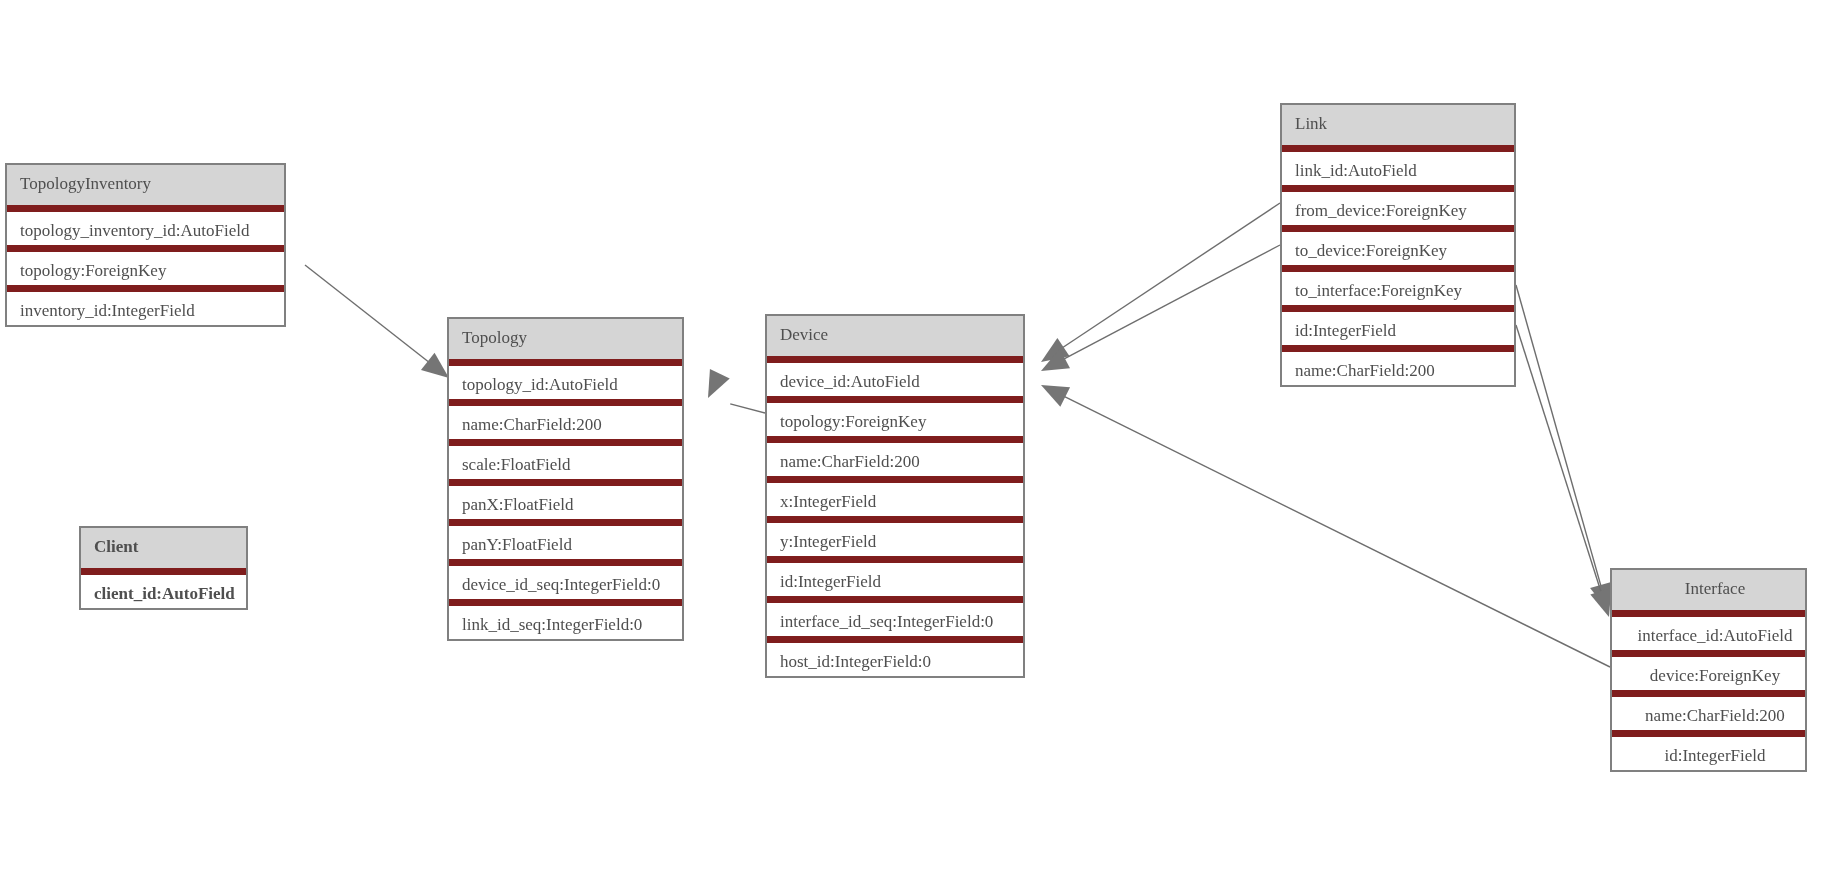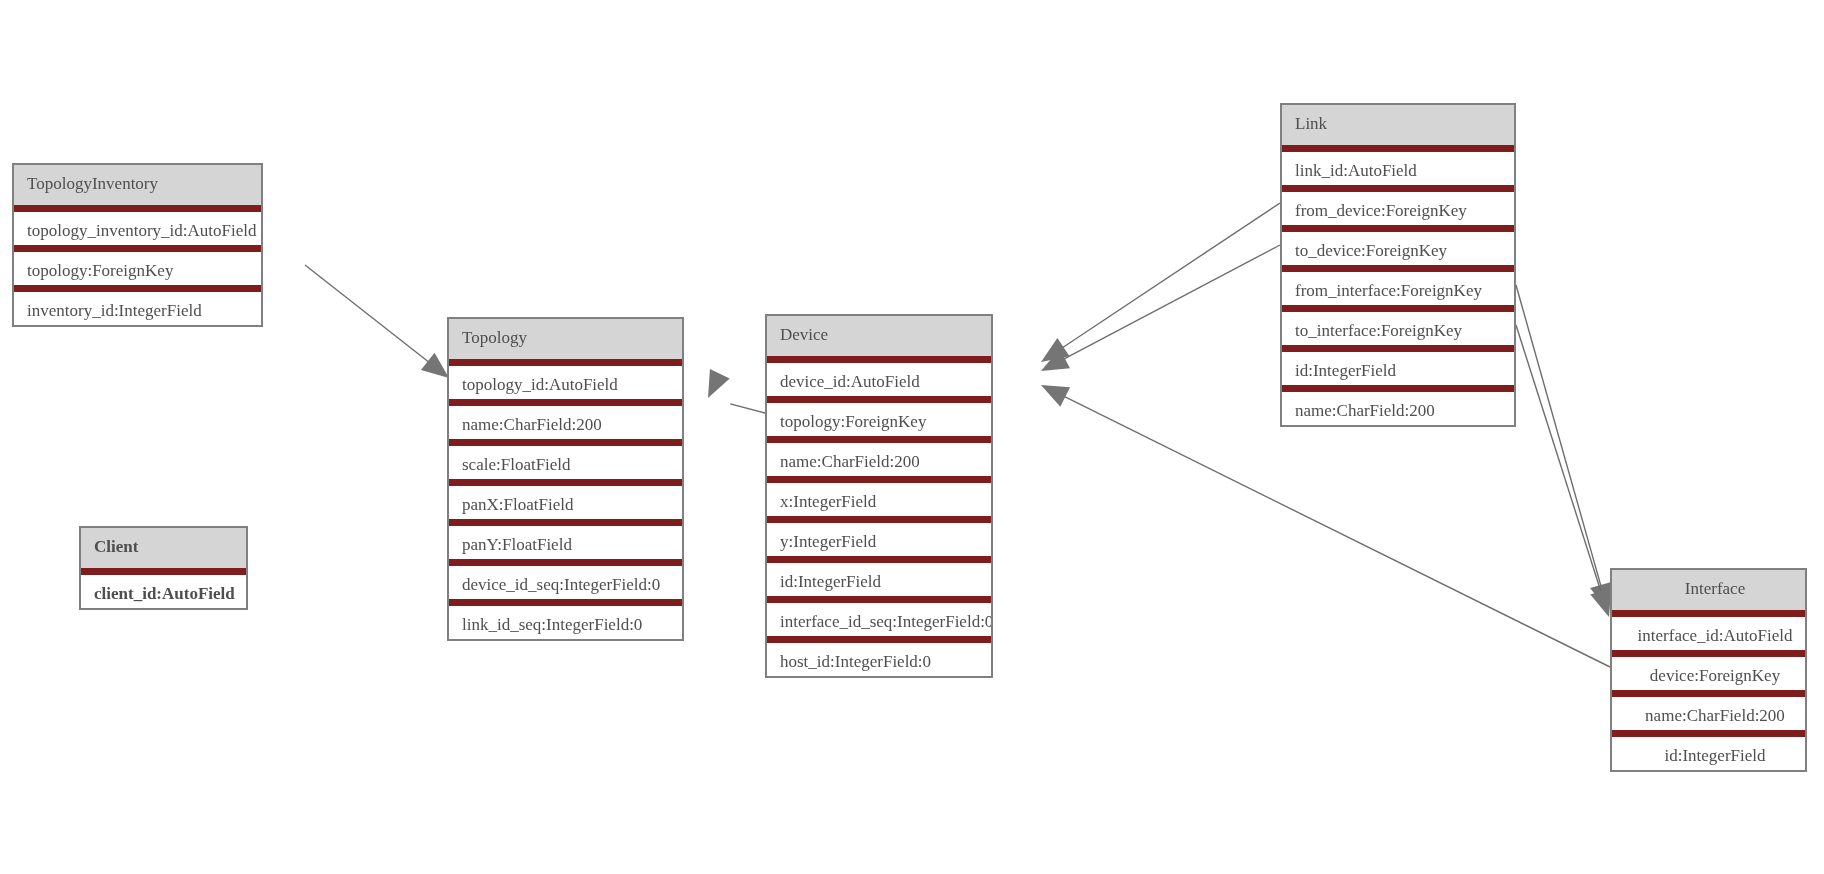--- a/index.html
+++ b/index.html
@@ -66,57 +66,56 @@
       <line x1="1280" y1="245" x2="1061.3457278494775" y2="360.2738003806102" stroke="#6e6e6e" stroke-width="1.4"></line>
       <polygon points="1041,371 1059.7541937444612,348.6778088666184 1070.01403685866,368.13893985307516" fill="#757575"></polygon>
       <line x1="1610" y1="667" x2="1061.6079156439394" y2="395.21341337713693" stroke="#6e6e6e" stroke-width="1.4"></line>
       <polygon points="1041,385 1070.0765769362986,387.1336995260593 1060.3072250103417,406.8456188376535" fill="#757575"></polygon>
       <line x1="1516" y1="285" x2="1601.753190809272" y2="588.8645674328548" stroke="#6e6e6e" stroke-width="1.4"></line>
       <polygon points="1608,611 1590.0802779831192,588.0025313819604 1611.2533004386496,582.027322590829" fill="#757575"></polygon>
       <line x1="1516" y1="325" x2="1602.0201204603306" y2="595.0846792948014" stroke="#6e6e6e" stroke-width="1.4"></line>
       <polygon points="1609,617 1590.3249880292062,594.6115224302611 1611.287468703744,587.9351159140555" fill="#757575"></polygon>
     </svg>
   <div id="entity-layer">
-      <div class="entity" style="left: 12px; top: 163px; width: 251px;">
+      <div class="entity" style="left: 5px; top: 163px; width: 281px;">
         <div class="entity-header">TopologyInventory</div>
         <div class="entity-field">topology_inventory_id:AutoField</div>
         <div class="entity-field">topology:ForeignKey</div>
         <div class="entity-field">inventory_id:IntegerField</div>
       </div>
       <div class="entity" style="left: 447px; top: 317px; width: 237px;">
         <div class="entity-header">Topology</div>
         <div class="entity-field">topology_id:AutoField</div>
         <div class="entity-field">name:CharField:200</div>
         <div class="entity-field">scale:FloatField</div>
         <div class="entity-field">panX:FloatField</div>
         <div class="entity-field">panY:FloatField</div>
         <div class="entity-field">device_id_seq:IntegerField:0</div>
         <div class="entity-field">link_id_seq:IntegerField:0</div>
       </div>
       <div class="entity" style="left: 79px; top: 526px; width: 169px; font-weight: bold;">
         <div class="entity-header">Client</div>
         <div class="entity-field">client_id:AutoField</div>
       </div>
-      <div class="entity" style="left: 765px; top: 314px; width: 228px;">
+      <div class="entity" style="left: 765px; top: 314px; width: 260px;">
         <div class="entity-header">Device</div>
         <div class="entity-field">device_id:AutoField</div>
         <div class="entity-field">topology:ForeignKey</div>
         <div class="entity-field">name:CharField:200</div>
         <div class="entity-field">x:IntegerField</div>
         <div class="entity-field">y:IntegerField</div>
         <div class="entity-field">id:IntegerField</div>
         <div class="entity-field">interface_id_seq:IntegerField:0</div>
         <div class="entity-field">host_id:IntegerField:0</div>
       </div>
       <div class="entity" style="left: 1280px; top: 103px; width: 236px;">
         <div class="entity-header">Link</div>
         <div class="entity-field">link_id:AutoField</div>
         <div class="entity-field">from_device:ForeignKey</div>
         <div class="entity-field">to_device:ForeignKey</div>
-        <div class="entity-field">from_interface:ForeignKey</div>
         <div class="entity-field">to_interface:ForeignKey</div>
         <div class="entity-field">id:IntegerField</div>
         <div class="entity-field">name:CharField:200</div>
       </div>
       <div class="entity" style="left: 1610px; top: 568px; width: 197px; text-align: center;">
         <div class="entity-header">Interface</div>
         <div class="entity-field">interface_id:AutoField</div>
         <div class="entity-field">device:ForeignKey</div>
         <div class="entity-field">name:CharField:200</div>
         <div class="entity-field">id:IntegerField</div>

